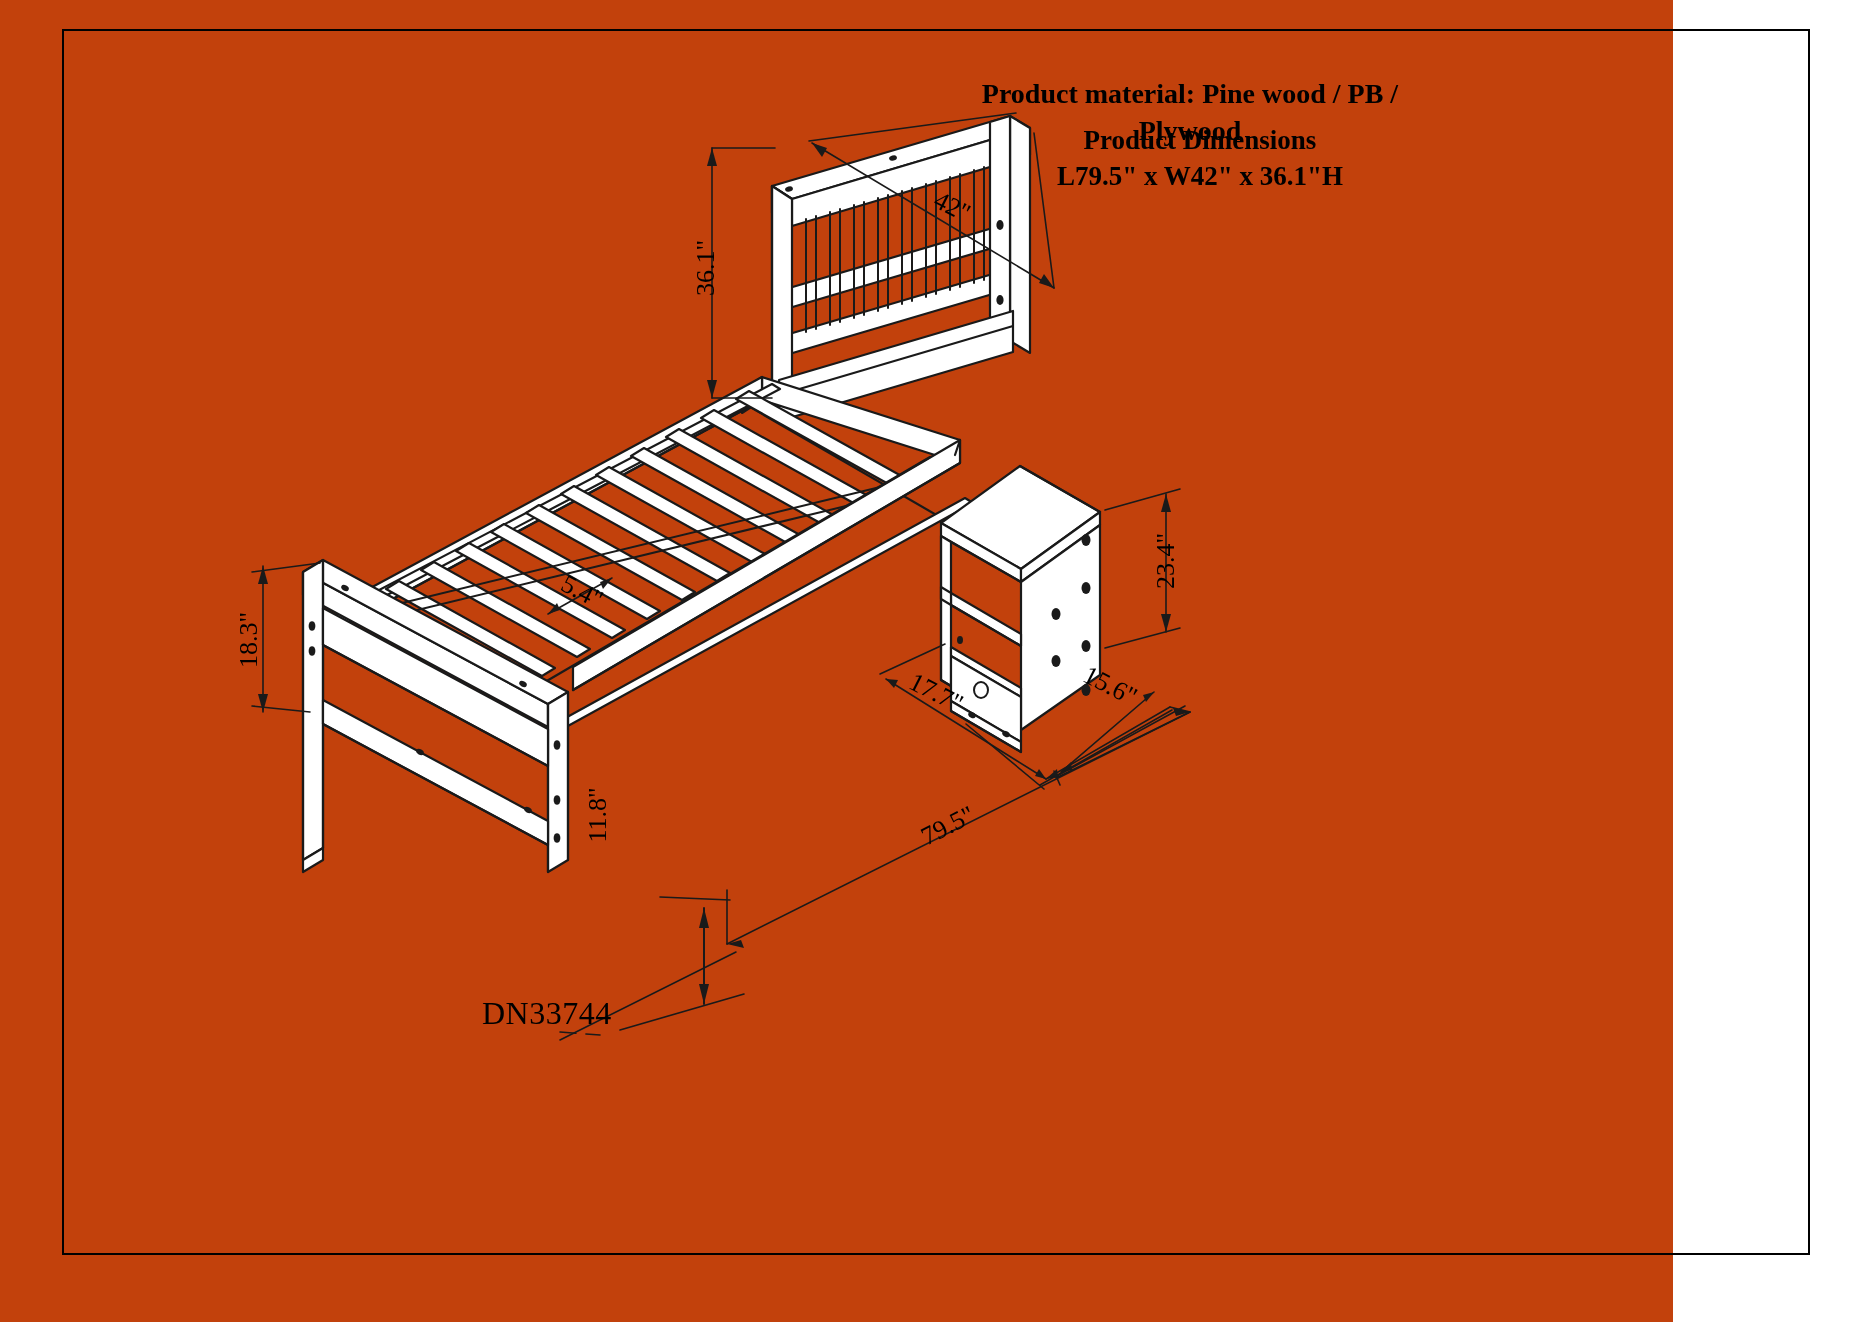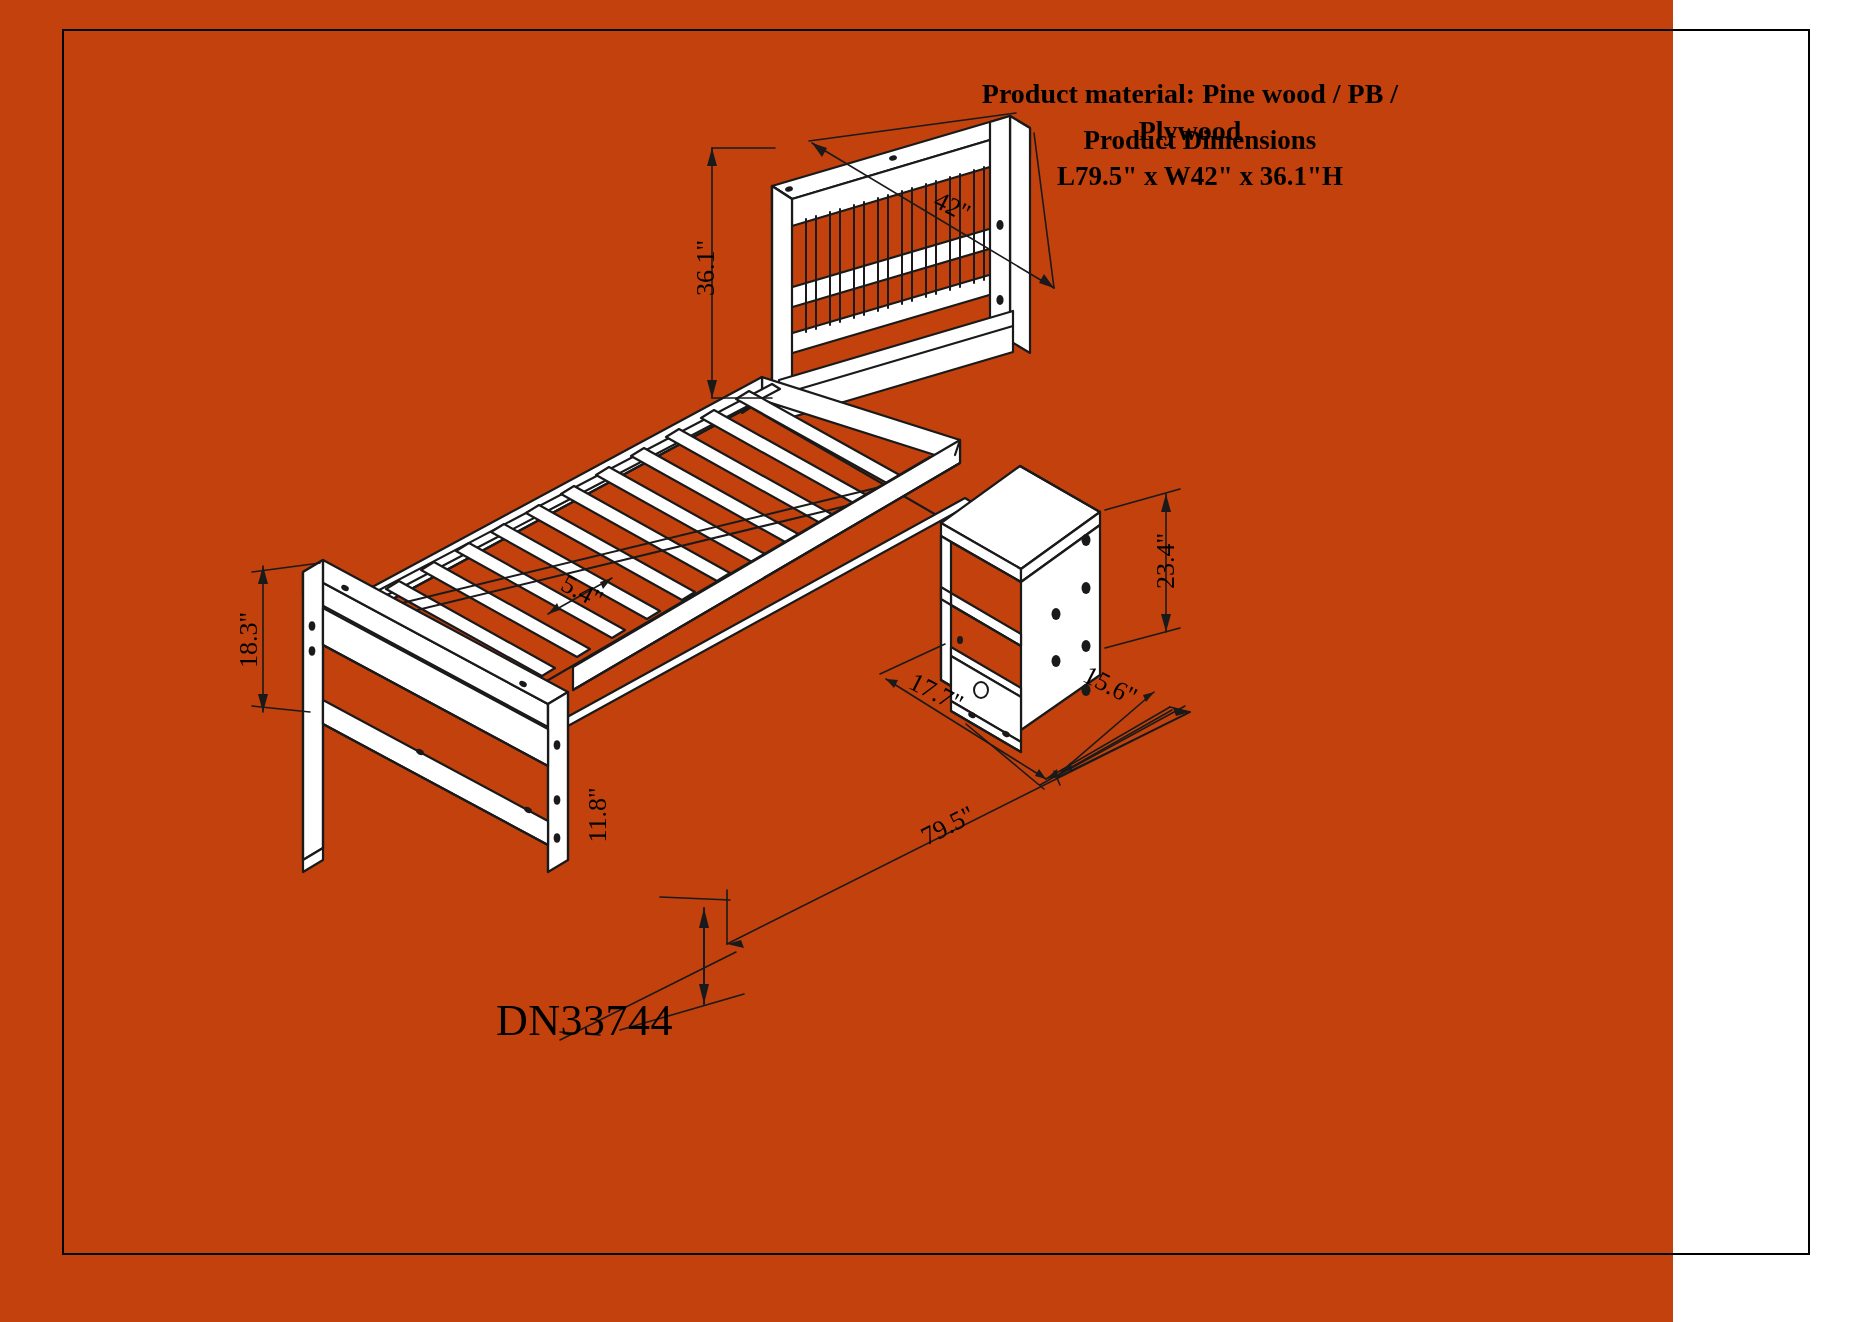--- a/index.html
+++ b/index.html
@@ -52,23 +52,23 @@
   #spec-dims {
     left: 1010px;
     top: 123px;
     width: 380px;
     font-size: 27px;
     font-weight: bold;
   }
   #spec-dims div { white-space: nowrap; }
   #model-number {
     position: absolute;
-    left: 496px;
+    left: 482px;
     top: 995px;
-    font-size: 44px;
+    font-size: 32px;
     letter-spacing: 0.5px;
     font-weight: normal;
   }
   .dim-label {
     position: absolute;
     font-size: 26px;
     font-family: "Liberation Serif", "DejaVu Serif", serif;
     white-space: nowrap;
     transform-origin: 50% 50%;
   }

